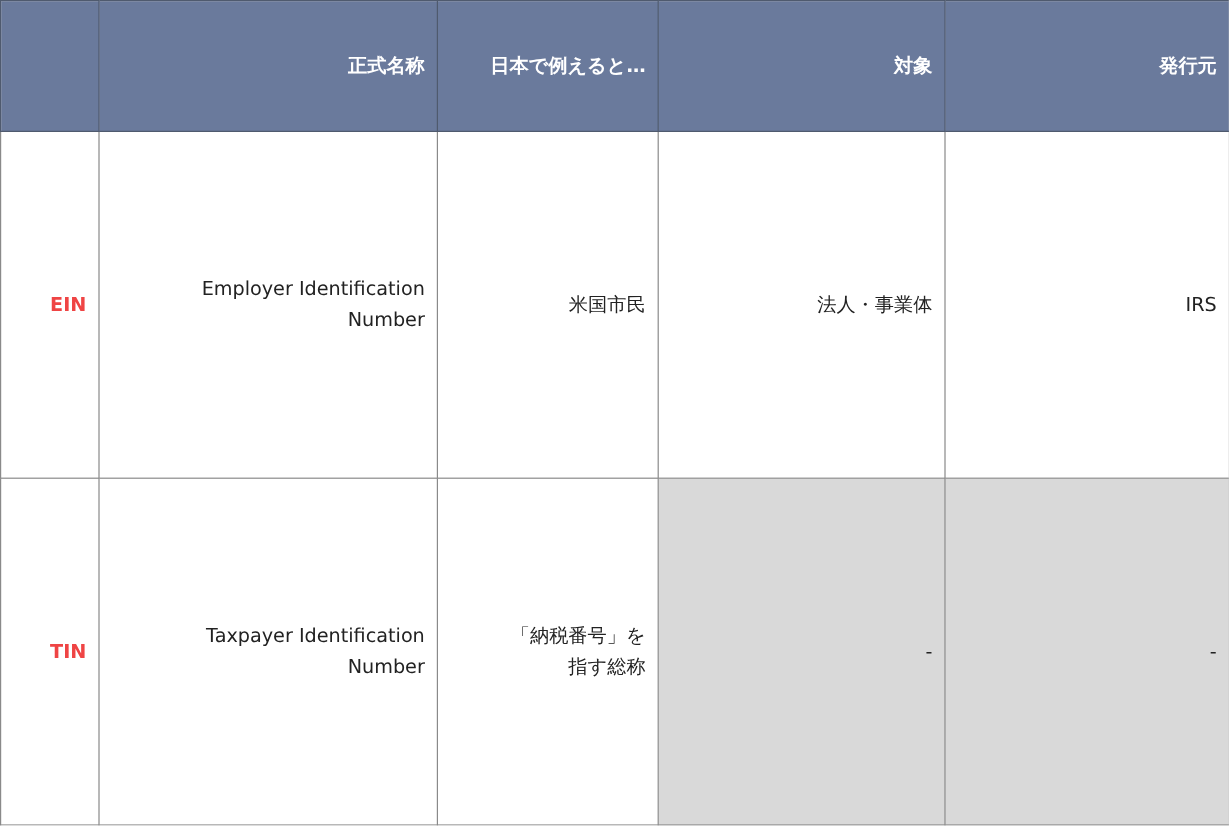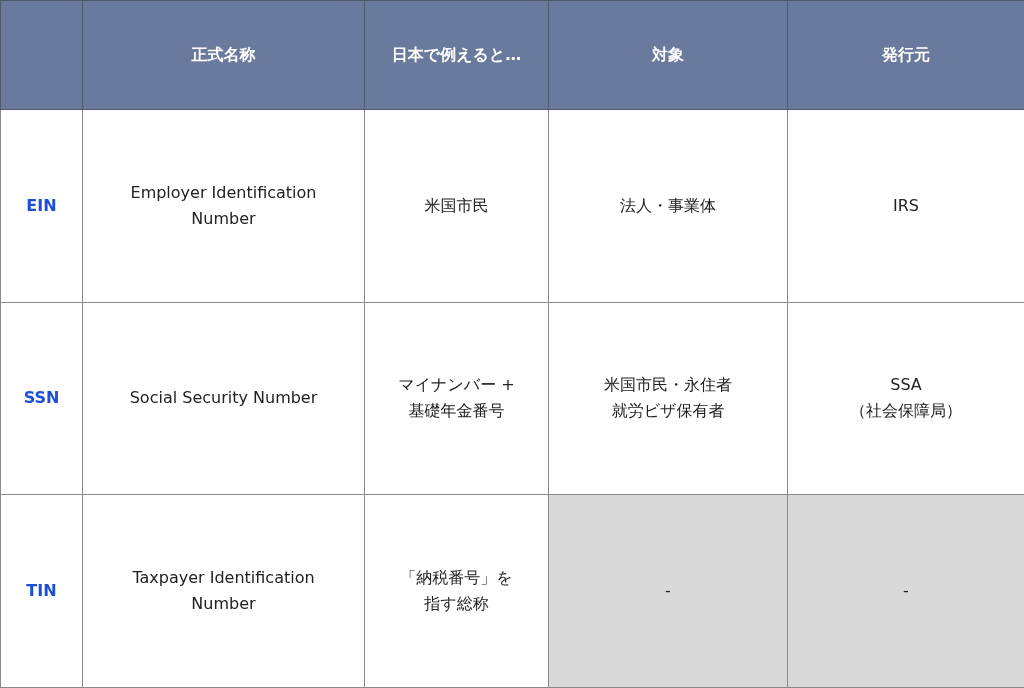--- a/index.html
+++ b/index.html
@@ -5,38 +5,38 @@
     html, body { margin: 0; padding: 0; background: #ffffff; }
     body { width: 1024px; height: 688px; overflow: hidden; font-family: "DejaVu Sans", "Liberation Sans", sans-serif; }
     table.cmp {
       border-collapse: collapse;
       width: 1024px;
       height: 688px;
       table-layout: fixed;
     }
     table.cmp th, table.cmp td {
       border: 1.5px solid #5f5f5f;
-      text-align: center;
+      text-align: right;
       vertical-align: middle;
       padding: 0 10px;
       line-height: 26px;
       font-size: 16px;
       color: #222222;
     }
     table.cmp thead th {
       background: #6a7a9c;
       color: #ffffff;
       font-weight: bold;
       font-size: 16px;
       height: 108px;
       border-color: #4f5a6e;
     }
     table.cmp tbody tr { height: 145px; }
     table.cmp tbody td { background: #ffffff; border-color: #8a8a8a; }
-    table.cmp tbody td.abbr { font-weight: bold; color: #1d4ed8; }
+    table.cmp tbody td.abbr { font-weight: bold; color: #ef4444; }
     table.cmp tbody td.empty { background: #d9d9d9; }
     .ln { display: block; }
     col.c0 { width: 82px; }
     col.c1 { width: 282px; }
     col.c2 { width: 184px; }
     col.c3 { width: 239px; }
     col.c4 { width: 237px; }
   </style>
 </head>
 <body>
@@ -70,38 +70,20 @@
         <span class="ln">米国市民</span>
       </td>
       <td>
         <span class="ln">法人・事業体</span>
       </td>
       <td>
         <span class="ln">IRS</span>
       </td>
     </tr>
 
-    <tr>
-      <td class="abbr">SSN</td>
-      <td>
-        <span class="ln">Social Security Number</span>
-      </td>
-      <td>
-        <span class="ln">マイナンバー +</span>
-        <span class="ln">基礎年金番号</span>
-      </td>
-      <td>
-        <span class="ln">米国市民・永住者</span>
-        <span class="ln">就労ビザ保有者</span>
-      </td>
-      <td>
-        <span class="ln">SSA</span>
-        <span class="ln">（社会保障局）</span>
-      </td>
-    </tr>
 
 
     <tr>
       <td class="abbr">TIN</td>
       <td>
         <span class="ln">Taxpayer Identification</span>
         <span class="ln">Number</span>
       </td>
       <td>
         <span class="ln">「納税番号」を</span>

